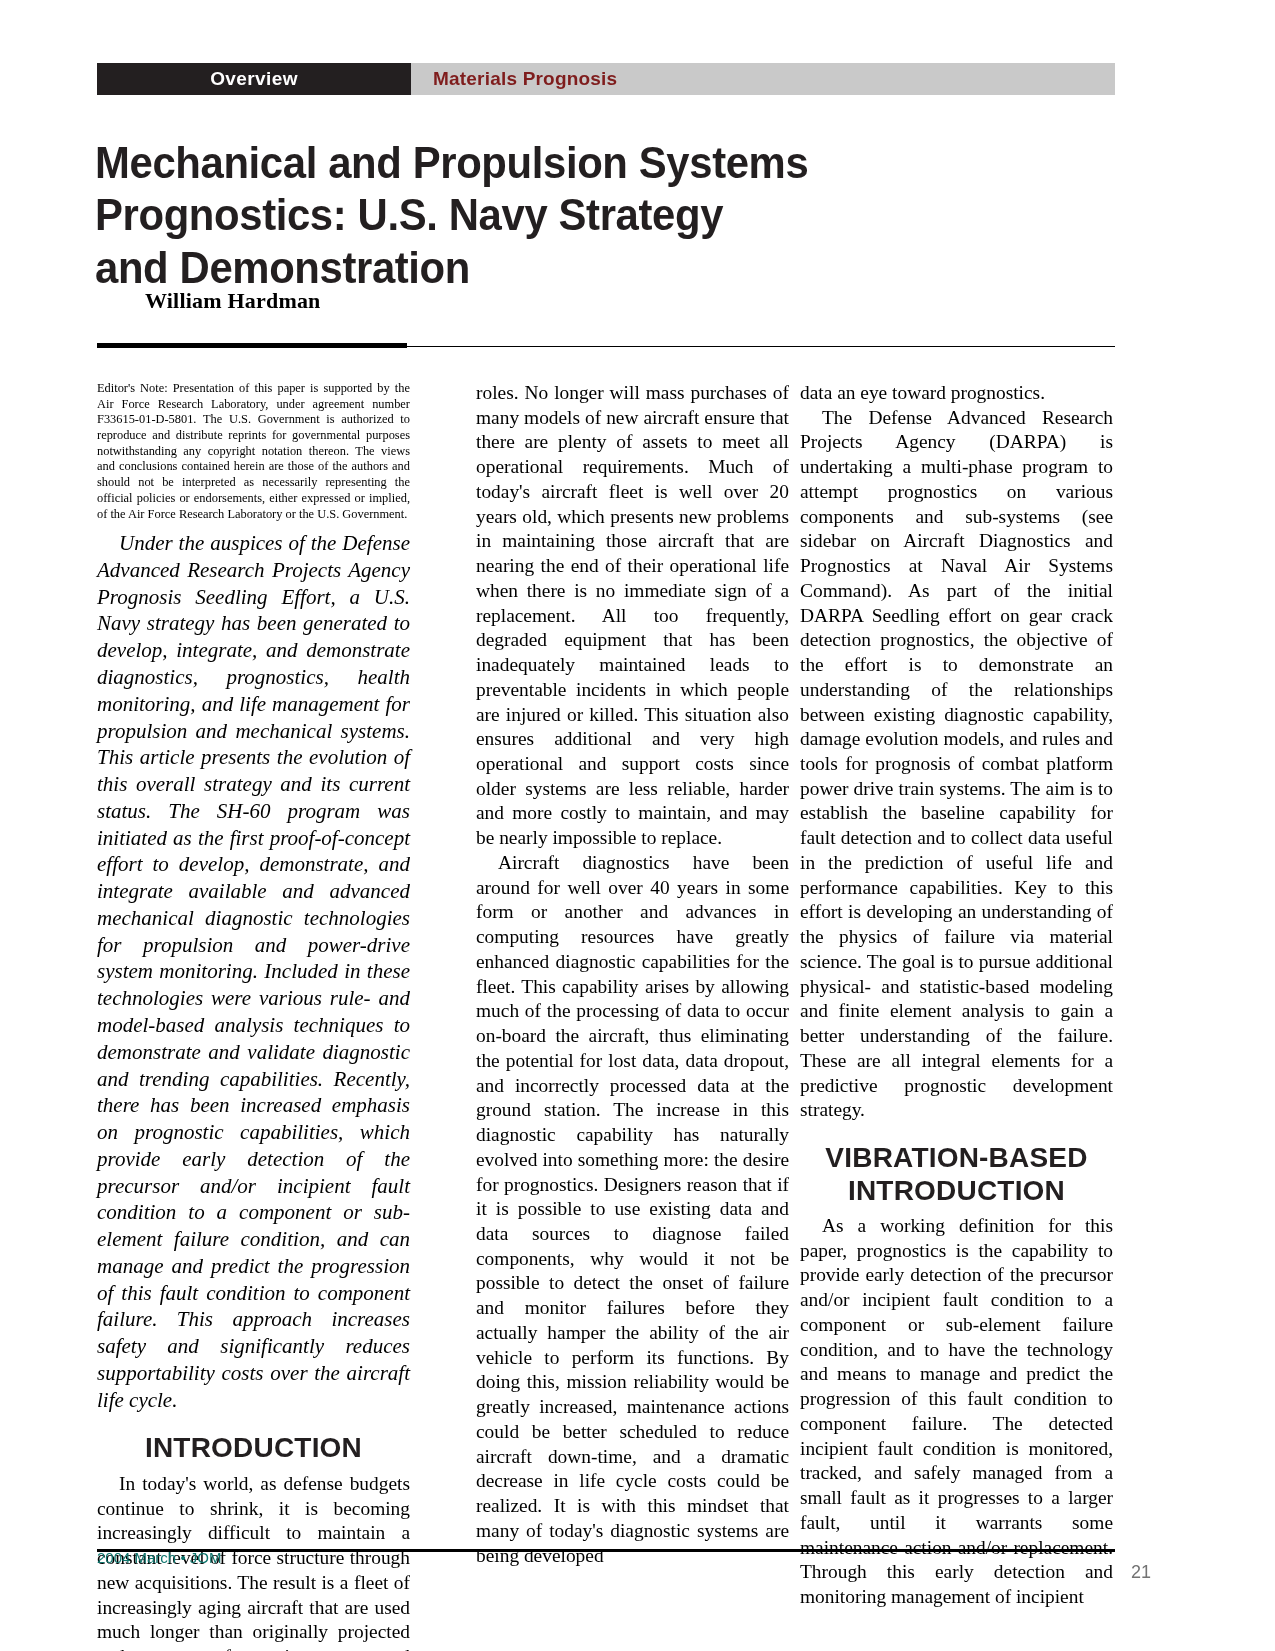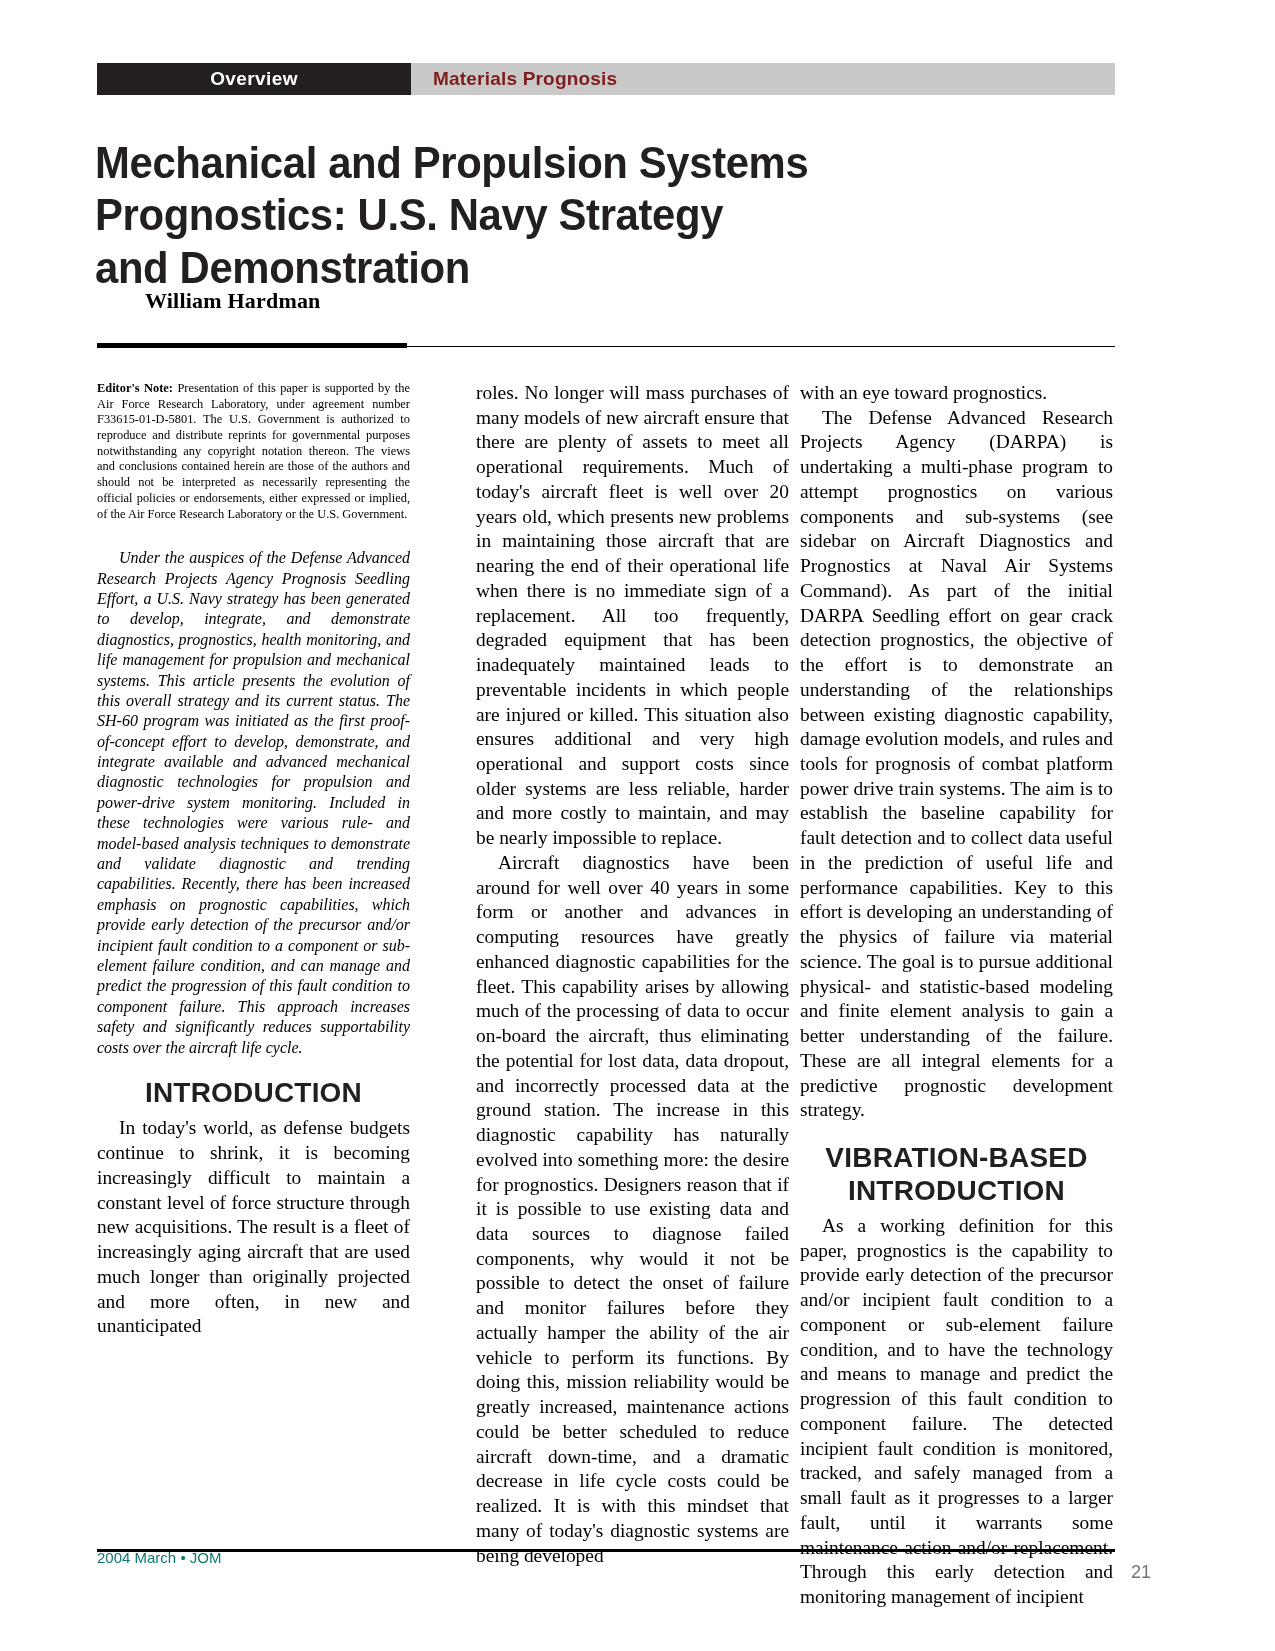--- a/index.html
+++ b/index.html
@@ -123,29 +123,29 @@
     text-justify: inter-word;
     hyphens: none;
   }
 
   .editors-note {
     font-size: 12.4px;
     line-height: 1.265;
     text-align: justify;
   }
   .editors-note b {
-    font-weight: bold;
+    font-weight: normal;
   }
 
   .abstract {
     font-style: italic;
-    font-size: 16px;
+    font-size: 21px;
     line-height: 1.275;
     text-indent: 22px;
-    margin-top: 26px;
+    margin-top: 8px;
     text-align: justify;
   }
 
   .section-head {
     font-family: "Liberation Sans", "DejaVu Sans", sans-serif;
     font-weight: bold;
     font-size: 28px;
     letter-spacing: 0.2px;
     text-align: center;
     color: #231f20;
@@ -224,21 +224,21 @@
 
     <p class="body-par">In today's world, as defense budgets continue to shrink, it is becoming increasingly difficult to maintain a constant level of force structure through new acquisitions. The result is a fleet of increasingly aging aircraft that are used much longer than originally projected and more often, in new and unanticipated</p>
   </div>
 
   <div class="col col2">
     <p class="body-par cont">roles. No longer will mass purchases of many models of new aircraft ensure that there are plenty of assets to meet all operational requirements. Much of today's aircraft fleet is well over 20 years old, which presents new problems in maintaining those aircraft that are nearing the end of their operational life when there is no immediate sign of a replacement. All too frequently, degraded equipment that has been inadequately maintained leads to preventable incidents in which people are injured or killed. This situation also ensures additional and very high operational and support costs since older systems are less reliable, harder and more costly to maintain, and may be nearly impossible to replace.</p>
     <p class="body-par">Aircraft diagnostics have been around for well over 40 years in some form or another and advances in computing resources have greatly enhanced diagnostic capabilities for the fleet. This capability arises by allowing much of the processing of data to occur on-board the aircraft, thus eliminating the potential for lost data, data dropout, and incorrectly processed data at the ground station. The increase in this diagnostic capability has naturally evolved into something more: the desire for prognostics. Designers reason that if it is possible to use existing data and data sources to diagnose failed components, why would it not be possible to detect the onset of failure and monitor failures before they actually hamper the ability of the air vehicle to perform its functions. By doing this, mission reliability would be greatly increased, maintenance actions could be better scheduled to reduce aircraft down-time, and a dramatic decrease in life cycle costs could be realized. It is with this mindset that many of today's diagnostic systems are being developed</p>
   </div>
 
   <div class="col col3">
-    <p class="body-par cont">with an eye toward prognostics.</p>
+    <p class="body-par cont">data an eye toward prognostics.</p>
     <p class="body-par">The Defense Advanced Research Projects Agency (DARPA) is undertaking a multi-phase program to attempt prognostics on various components and sub-systems (see sidebar on Aircraft Diagnostics and Prognostics at Naval Air Systems Command). As part of the initial DARPA Seedling effort on gear crack detection prognostics, the objective of the effort is to demonstrate an understanding of the relationships between existing diagnostic capability, damage evolution models, and rules and tools for prognosis of combat platform power drive train systems. The aim is to establish the baseline capability for fault detection and to collect data useful in the prediction of useful life and performance capabilities. Key to this effort is developing an understanding of the physics of failure via material science. The goal is to pursue additional physical- and statistic-based modeling and finite element analysis to gain a better understanding of the failure. These are all integral elements for a predictive prognostic development strategy.</p>
 
     <h2 class="section-head">
       <span style="display:block">VIBRATION-BASED</span>
       <span style="display:block">INTRODUCTION</span>
     </h2>
 
     <p class="body-par">As a working definition for this paper, prognostics is the capability to provide early detection of the precursor and/or incipient fault condition to a component or sub-element failure condition, and to have the technology and means to manage and predict the progression of this fault condition to component failure. The detected incipient fault condition is monitored, tracked, and safely managed from a small fault as it progresses to a larger fault, until it warrants some maintenance action and/or replacement. Through this early detection and monitoring management of incipient</p>
   </div>
 

